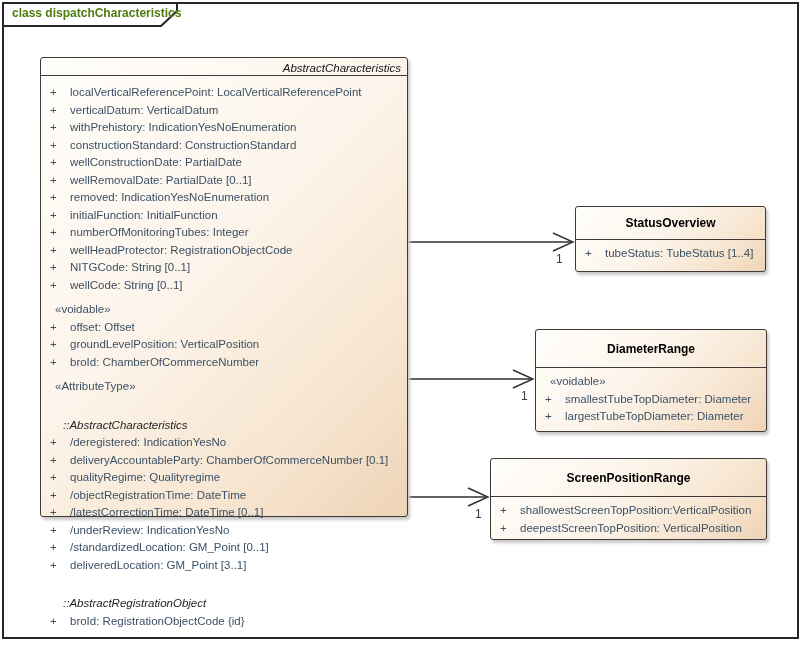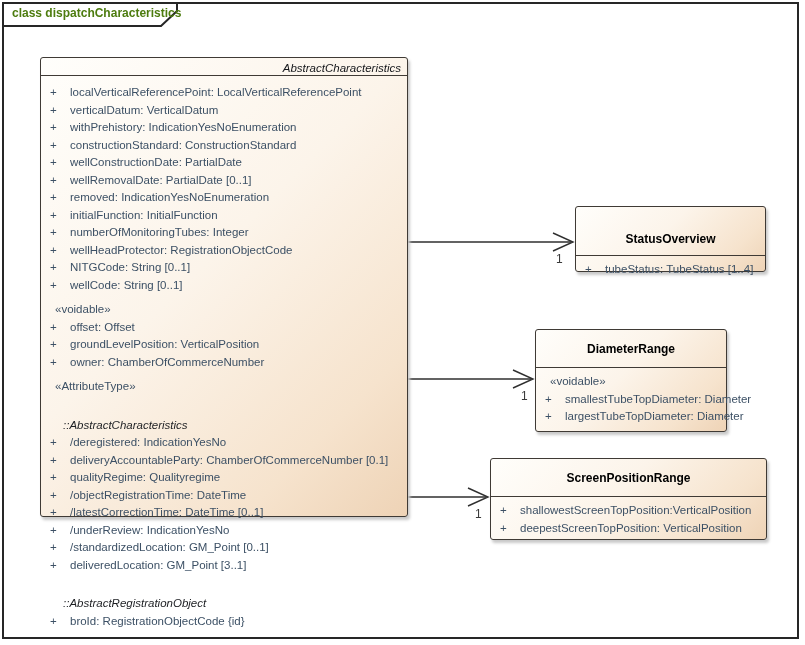--- a/index.html
+++ b/index.html
@@ -158,21 +158,21 @@
         <span class="rowtext">offset: Offset</span>
       </div>
 
       <div class="row attribute">
         <span class="plus">+</span>
         <span class="rowtext">groundLevelPosition: VerticalPosition</span>
       </div>
 
       <div class="row attribute">
         <span class="plus">+</span>
-        <span class="rowtext">owner: ChamberOfCommerceNumber</span>
+        <span class="rowtext">broId: ChamberOfCommerceNumber</span>
       </div>
 
       <div class="row stereotype">
 
         <span class="rowtext">«AttributeType»</span>
       </div>
 
       <div class="row classifier">
 
         <span class="rowtext">::AbstractCharacteristics</span>
@@ -224,33 +224,33 @@
       </div>
 
       <div class="row attribute">
         <span class="plus">+</span>
         <span class="rowtext">broId: RegistrationObjectCode {id}</span>
       </div>
     </div>
 </div>
 
 <div class="uml-box small-box" style="left:575px;top:206px;width:191px;height:66px;">
-  <div class="box-header" style="height:32px;margin-top:16px;">
+  <div class="box-header" style="height:32px;">
     <div class="class-name" style="padding:0;">StatusOverview</div>
   </div>
   <div class="rows">
 
       <div class="row attribute">
         <span class="plus">+</span>
         <span class="rowtext">tubeStatus: TubeStatus [1..4]</span>
       </div>
     </div>
 </div>
 
-<div class="uml-box small-box" style="left:535px;top:329px;width:192px;height:103px;">
+<div class="uml-box small-box" style="left:535px;top:329px;width:232px;height:103px;">
   <div class="box-header" style="height:37px;">
     <div class="class-name" style="padding:0;">DiameterRange</div>
   </div>
   <div class="rows">
 
       <div class="row stereotype">
 
         <span class="rowtext">«voidable»</span>
       </div>
 

